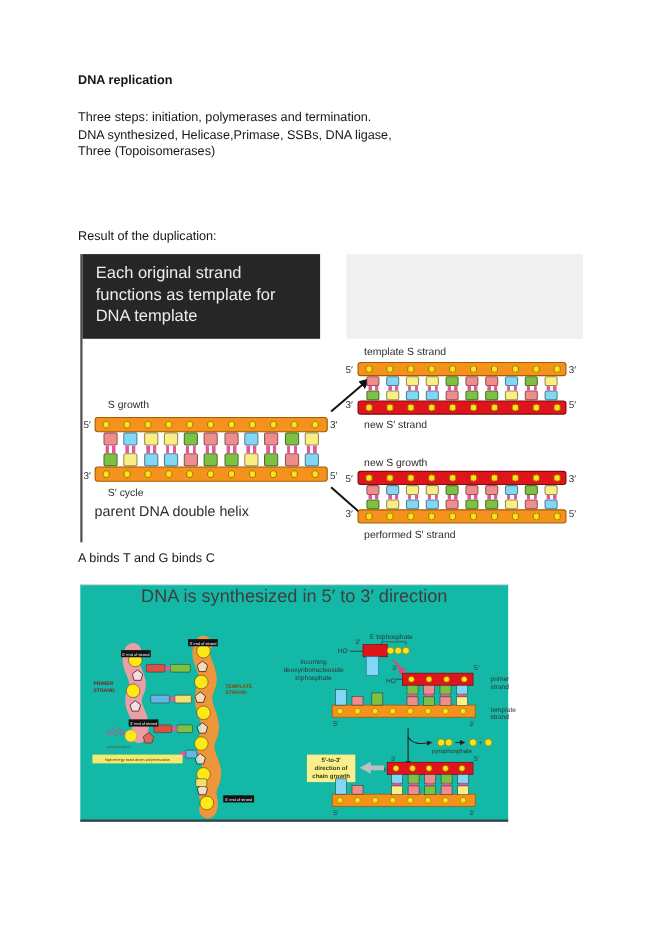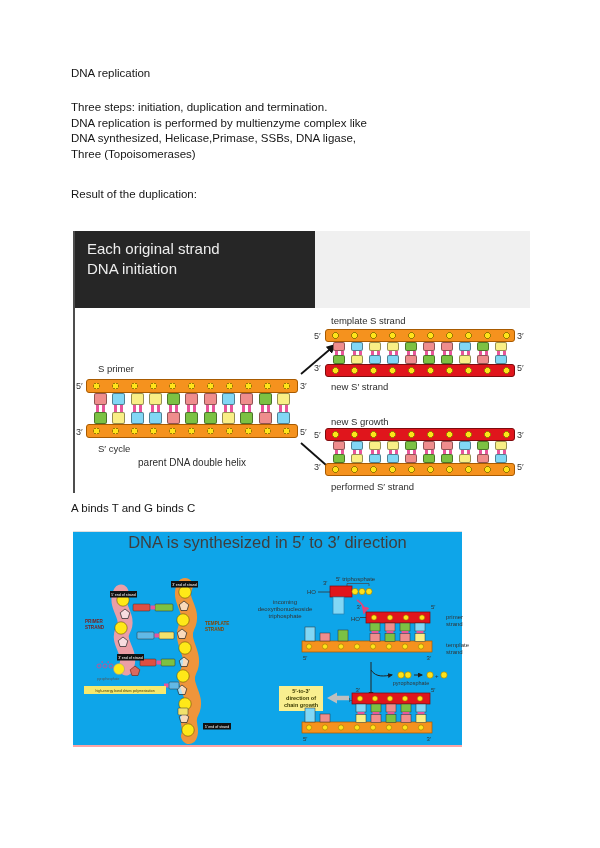--- a/index.html
+++ b/index.html
@@ -1,30 +1,30 @@
 <!DOCTYPE html>
 <html><head>
 <meta charset="utf-8">
 <style>
   html,body{margin:0;padding:0;background:#fff}
   #page{position:relative;width:600px;height:848px;background:#ffffff;overflow:hidden;
         font-family:"Liberation Sans",sans-serif;color:#1a1a1a}
   .abs{position:absolute}
   .doc-text{font-size:11.5px;line-height:15.5px;color:#161616;white-space:nowrap}
-  #doc-title{font-weight:normal}
+  #doc-title{font-weight:bold}
 
   
   #fig1{position:absolute;left:73px;top:231px;width:455px;height:262px;background:#fff;
         border-left:2px solid #4d4d4d}
-  #fig1-header{position:absolute;left:0;top:0;width:240px;height:77px;background:#262626;
+  #fig1-header{position:absolute;left:0;top:0;width:216px;height:77px;background:#262626;
         color:#ededed;font-size:15px;line-height:19.5px;padding:8px 0 0 12px;box-sizing:border-box}
   #fig1-sidepanel{position:absolute;left:240px;top:0;width:215px;height:77px;background:#f0f0f0}
   .f1-label{position:absolute;font-size:9.5px;color:#2c2c2c;white-space:nowrap}
   .f1-end{position:absolute;font-size:9px;color:#333;white-space:nowrap}
-  .f1-caption{position:absolute;font-size:10px;color:#2c2c2c;text-align:center}
+  .f1-caption{position:absolute;font-size:13px;color:#2c2c2c;}
 
   .duplex{position:absolute}
   .bar{width:100%;border:1px solid #a85a00;border-radius:3px;box-sizing:border-box;
        background-repeat:repeat-x;
        background-image:radial-gradient(circle,#ffe31a 0 2.6px,#9a7a00 2.6px 3.2px,transparent 3.4px);
        background-size:19px 100%}
   .lg .bar{height:14px}
   .sm .bar{height:13px}
   .bar-orange{background-color:#f5921e;border-color:#a85a00}
   .bar-red{background-color:#e0151c;border-color:#7e0b0e}
@@ -33,54 +33,54 @@
   .sm .pairs{height:22px}
   .pair{display:flex;flex-direction:column;align-items:center;justify-content:space-between}
   .base{border:1px solid rgba(0,0,0,.4);border-radius:2px;box-sizing:border-box}
   .lg .base{width:13px;height:12px}
   .sm .base{width:12px;height:9px}
   .conn{width:9px;background:linear-gradient(90deg,#e8559a 0 3px,transparent 3px 6px,#e8559a 6px 9px)}
   .lg .conn{height:7px}
   .sm .conn{height:4px}
 
   
-  #fig2{position:absolute;left:73px;top:531px;width:389px;height:213px;background:#0ea5e9;
-        border-top:1px solid #dedede;border-bottom:2px solid #fca5a5}
+  #fig2{position:absolute;left:73px;top:531px;width:389px;height:213px;background:#14b8a6;
+        border-top:1px solid #dedede;border-bottom:2px solid #404040}
   #fig2-heading{position:absolute;left:0;top:1px;width:100%;text-align:center;
         font-size:16.5px;color:#3e3e3e}
   svg{overflow:visible}
   .svg-label{fill:#333}
   .blackbox{fill:#121212}
   .bb-text{fill:#fff;font-size:3.6px;text-anchor:middle}
 </style>
 </head>
 <body>
 
 <div id="page">
 
   <div id="doc-title" class="abs doc-text" style="left:71px;top:66px">DNA replication</div>
 
   <div class="abs" style="left:71px;top:100px">
-    <div class="doc-text">Three steps: initiation, duplication and termination.</div>
-    <div class="doc-text">DNA replication is performed by multienzyme complex like</div>
+    <div class="doc-text">Three steps: initiation, polymerases and termination.</div>
     <div class="doc-text">DNA synthesized, Helicase,Primase, SSBs, DNA ligase,</div>
     <div class="doc-text">Three (Topoisomerases)</div>
   </div>
 
-  <div class="abs doc-text" style="left:71px;top:187px">Result of the duplication:</div>
+  <div class="abs doc-text" style="left:71px;top:208px">Result of the duplication:</div>
 
   <div id="fig1">
 
     <div id="fig1-header">
       <div>Each original strand</div>
-      <div>DNA initiation</div>
+      <div>functions as template for</div>
+      <div>DNA template</div>
     </div>
     <div id="fig1-sidepanel"></div>
 
-    <div class="f1-label" style="left:23px;top:132px">S primer</div>
+    <div class="f1-label" style="left:23px;top:132px">S growth</div>
     <div class="duplex lg" style="left:11px;top:148px;width:212px">
         <div class="bar bar-orange"></div>
         <div class="pairs">
           <div class="pair">
             <div class="base" style="background: rgb(239, 141, 141);"></div>
             <div class="conn"></div>
             <div class="base" style="background: rgb(124, 193, 67);"></div>
           </div>
           <div class="pair">
             <div class="base" style="background: rgb(130, 215, 245);"></div>

